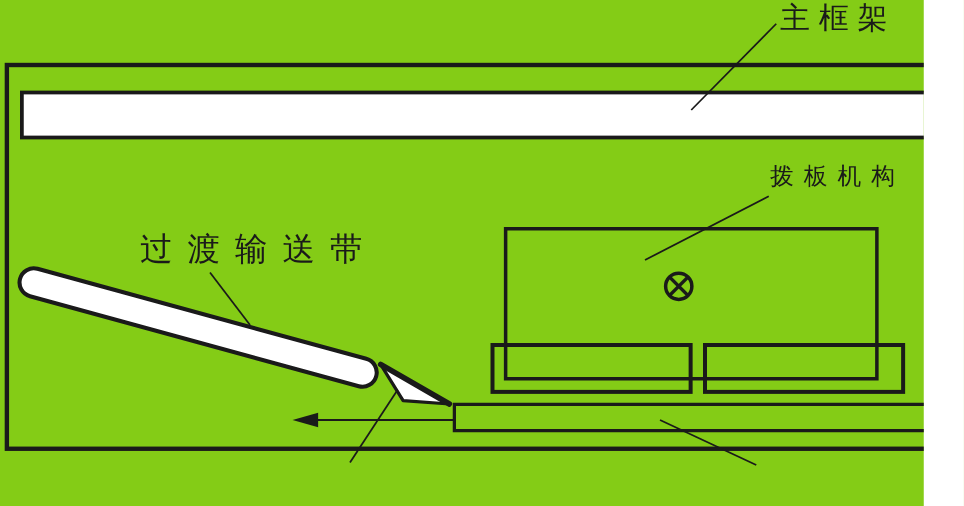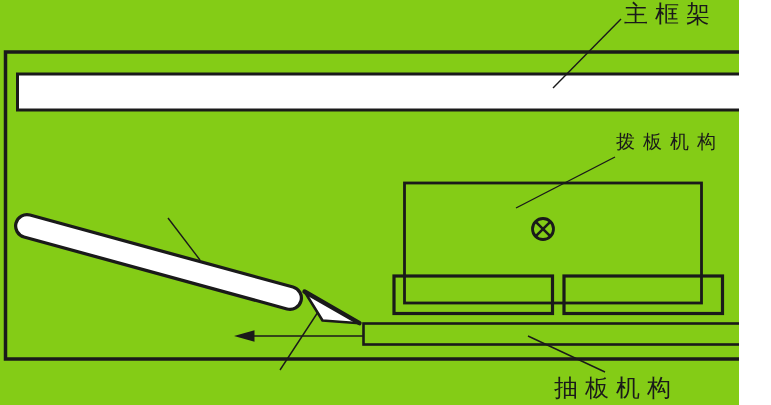--- a/index.html
+++ b/index.html
@@ -77,16 +77,16 @@
     <line x1="615" y1="157" x2="516" y2="208" stroke="#1a1a1a" stroke-width="1.4"></line>
     <line x1="168" y1="218" x2="200" y2="260" stroke="#1a1a1a" stroke-width="1.4"></line>
     <line x1="280" y1="370" x2="318" y2="312" stroke="#1a1a1a" stroke-width="1.4"></line>
     <line x1="605" y1="372" x2="528" y2="336" stroke="#1a1a1a" stroke-width="1.4"></line>
   </svg>
 
   <div class="label lbl-main-frame">主框架</div>
 
   <div class="label lbl-plate-poking">拨板机构</div>
 
+  <div class="label lbl-conveyor">过渡输送带</div>
 
 
-  <div class="label lbl-plate-drawing">抽板机构</div>
 </div>
 
 </body></html>

